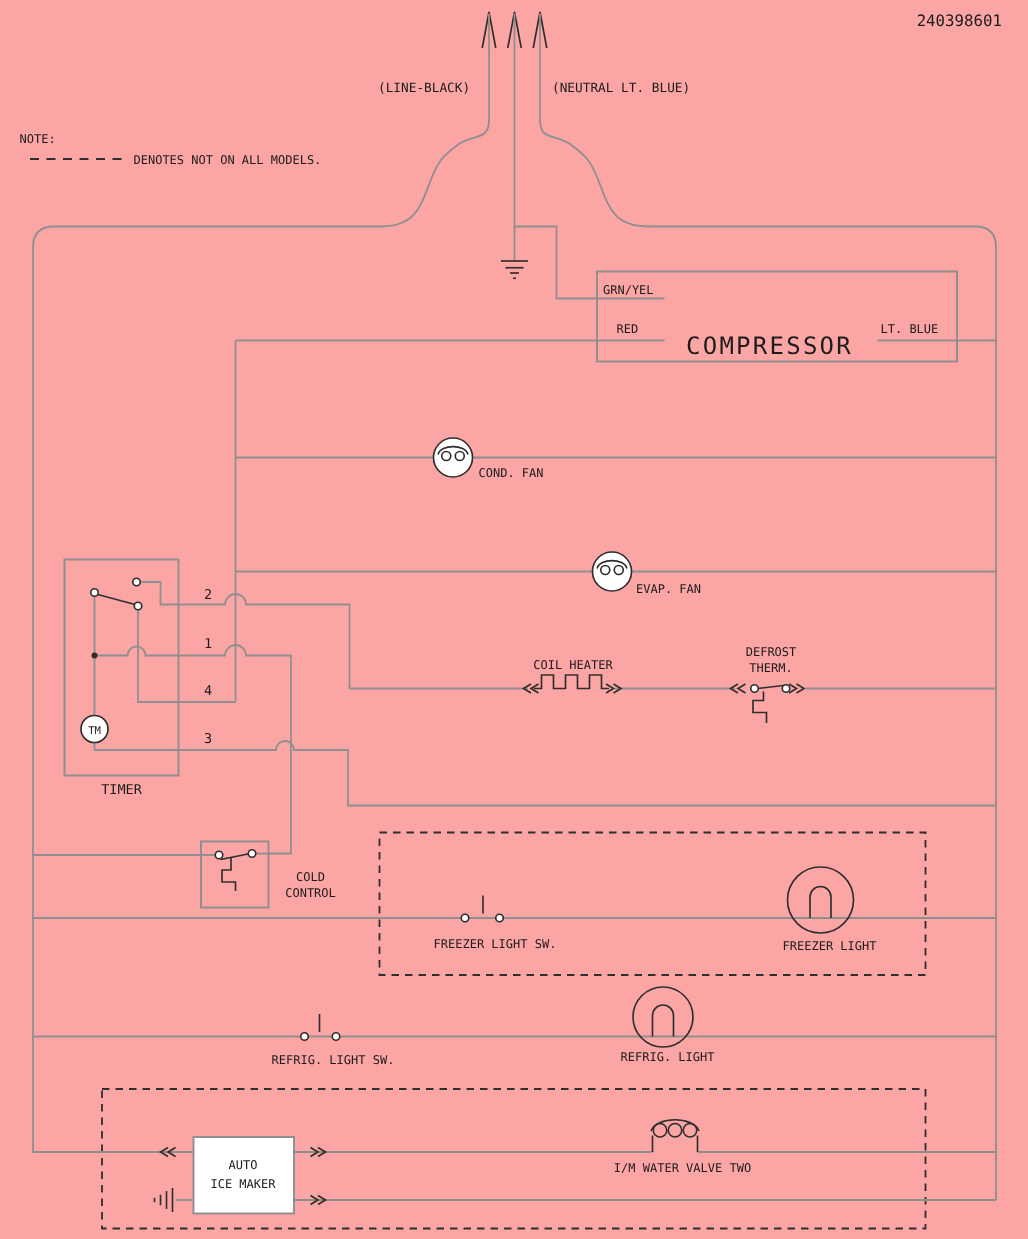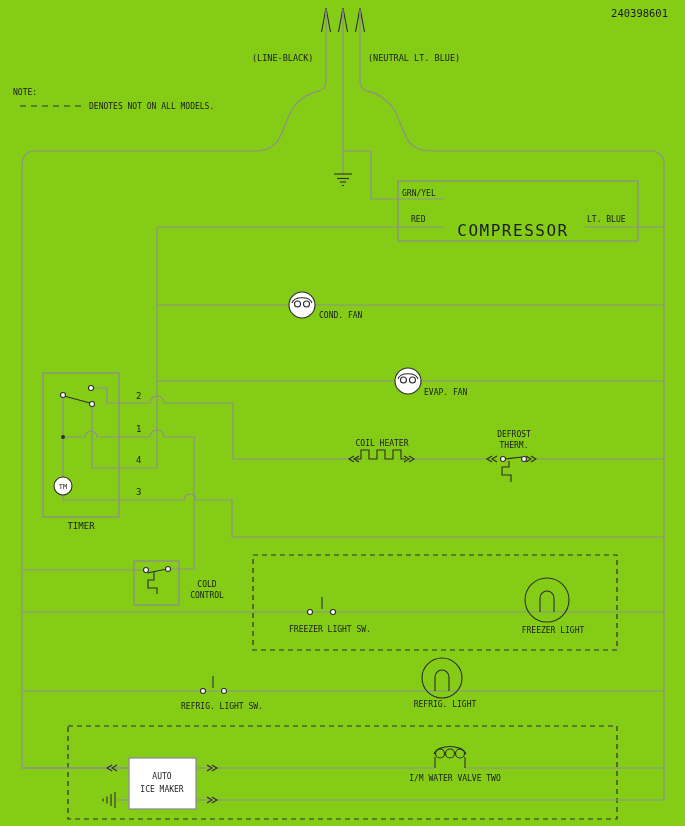--- a/index.html
+++ b/index.html
@@ -1,16 +1,16 @@
 <!DOCTYPE html>
 <html><head>
 <meta charset="utf-8">
 <style>
   html,body{margin:0;padding:0;background:#ffffff;}
-  .page{position:relative;width:685px;height:826px;background:#84cc16;overflow:hidden;}
+  .page{position:relative;width:685px;height:826px;background:#fca5a5;overflow:hidden;}
   svg{display:block;}
   text{font-family:"DejaVu Sans Mono","Liberation Mono",monospace;fill:#1c1c1c;}
   .wire{stroke:#8f8f8f;stroke-width:1.2;fill:none;}
   .sym{stroke:#2e2e2e;stroke-width:1.1;fill:none;}
   .symfill{stroke:#2e2e2e;stroke-width:1.1;fill:#ffffff;}
   .box{stroke:#8f8f8f;stroke-width:1.3;fill:none;}
   .boxw{stroke:#8f8f8f;stroke-width:1.3;fill:#ffffff;}
   .dash{stroke:#2e2e2e;stroke-width:1.2;fill:none;stroke-dasharray:5 4;}
   .t8{font-size:8px;}
   .t85{font-size:8.5px;}

